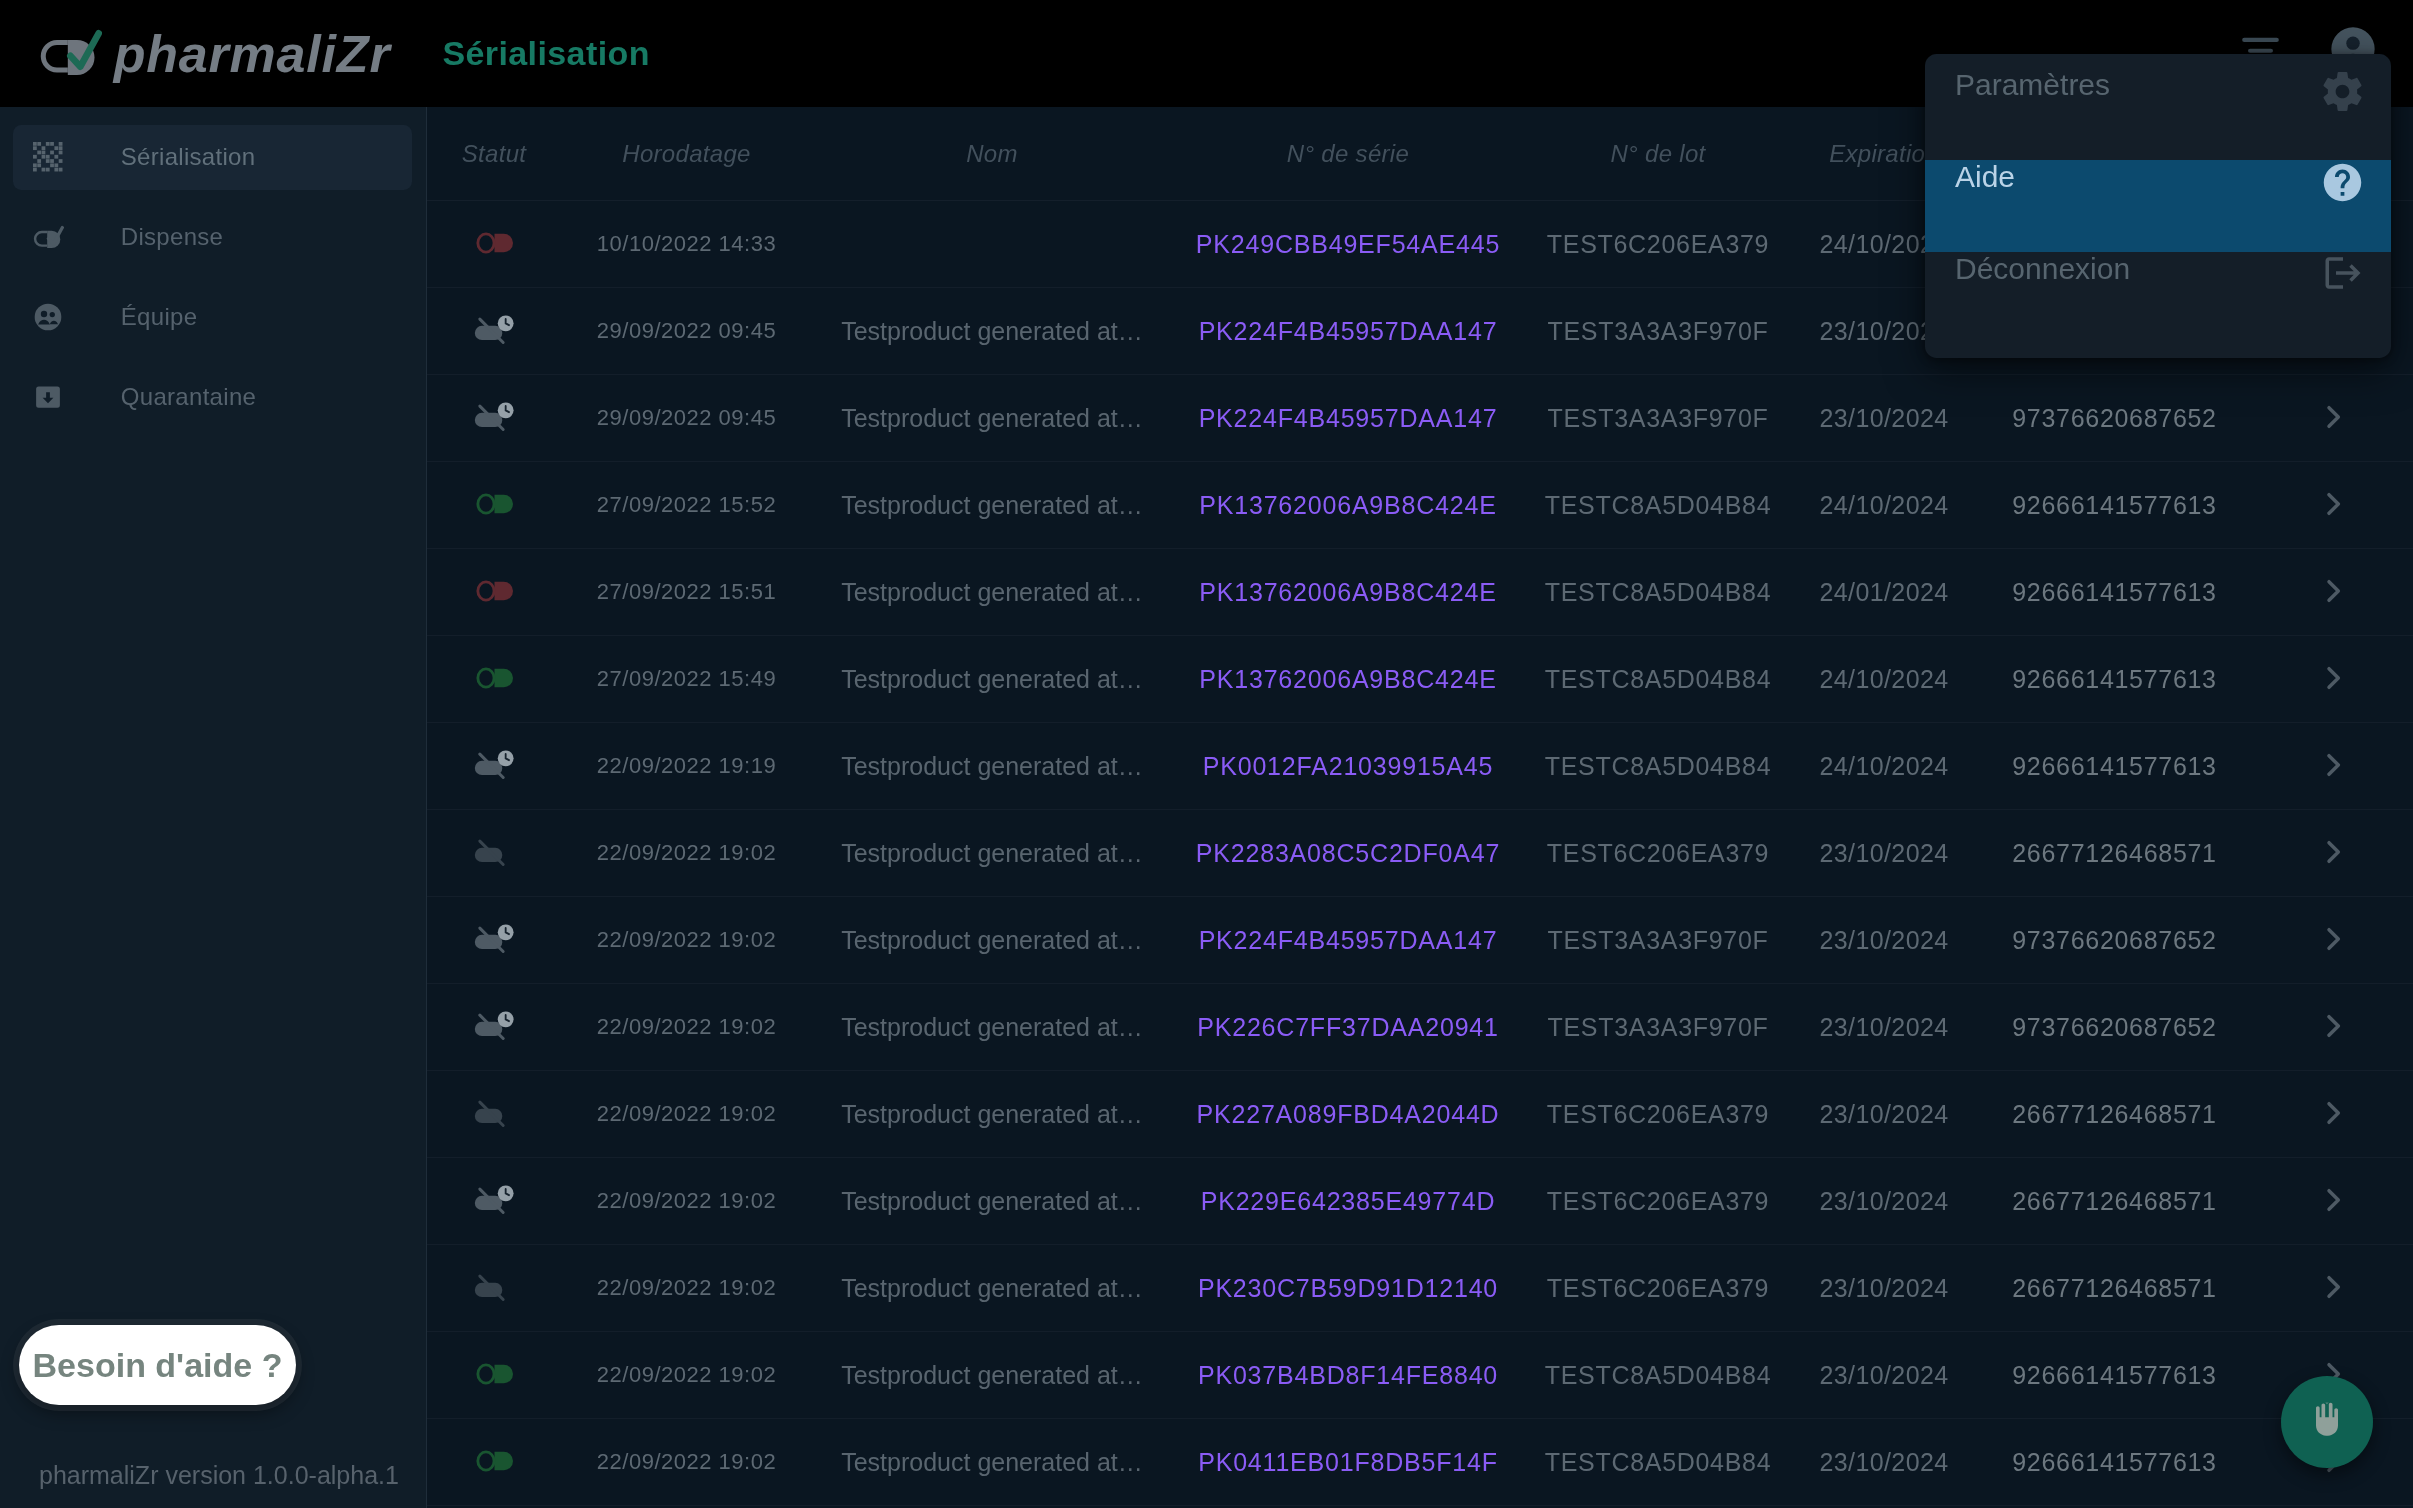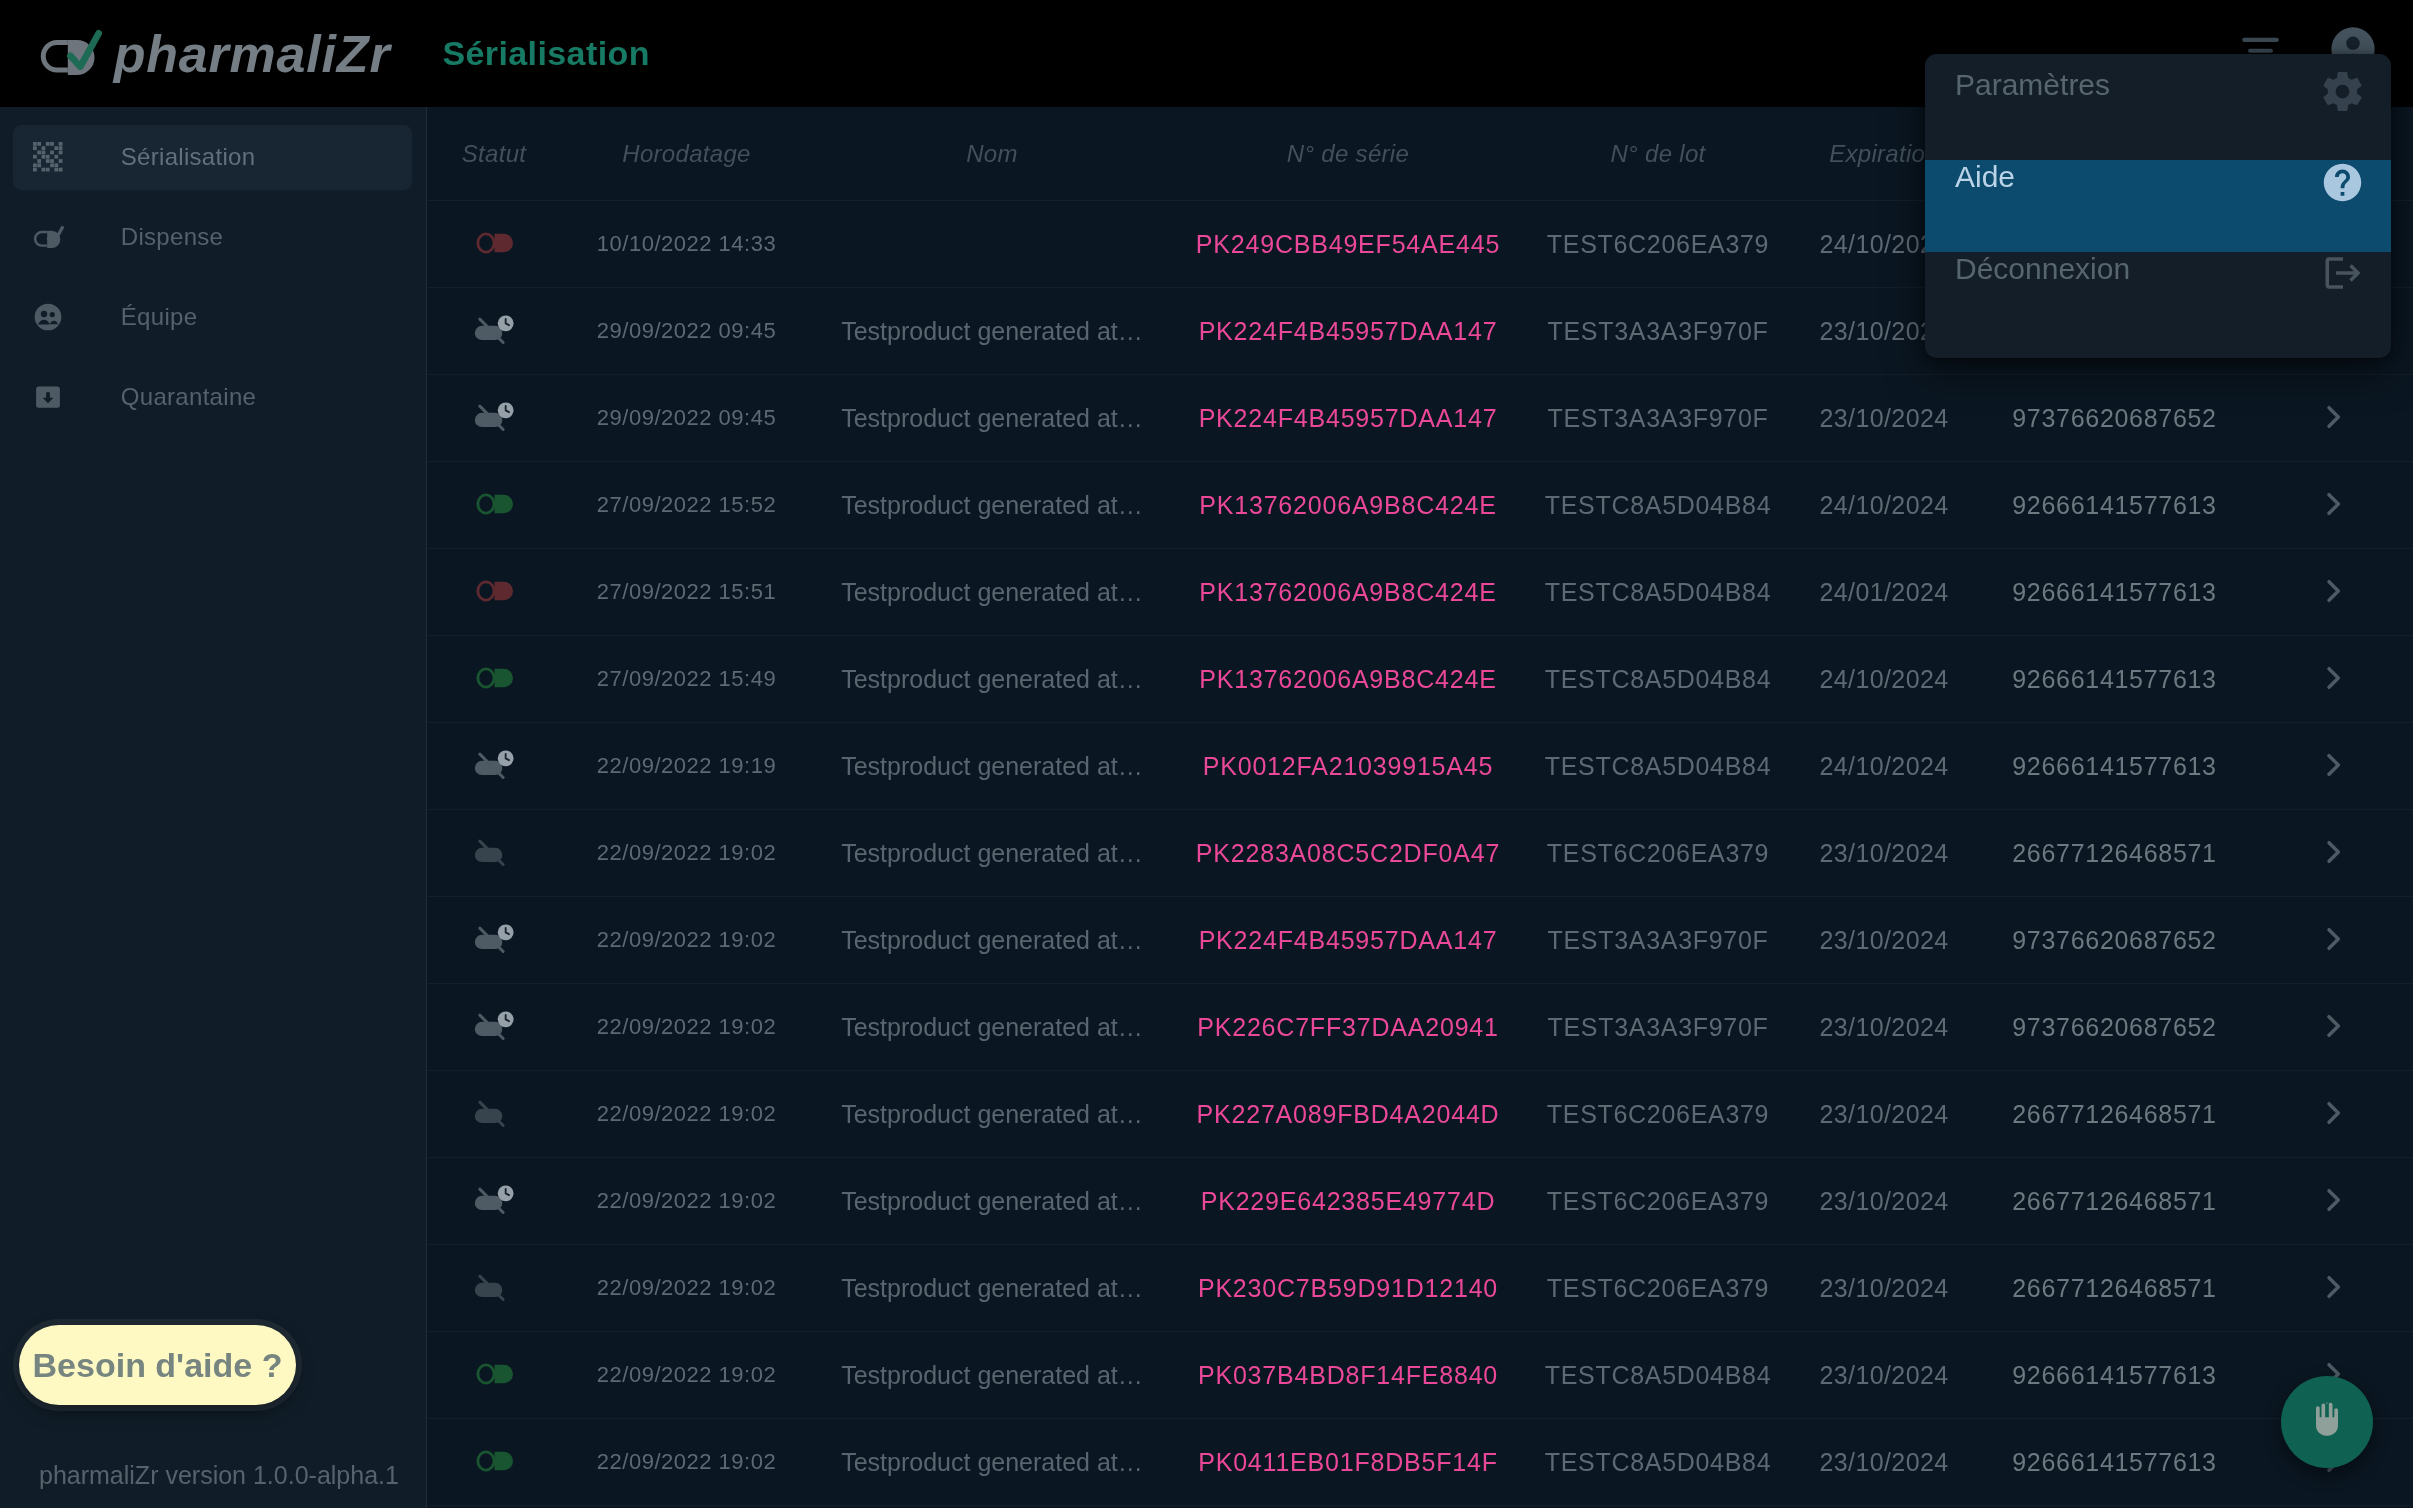--- a/index.html
+++ b/index.html
@@ -20,36 +20,36 @@
   .sidebar{position:absolute;left:0;top:107px;width:427px;height:1401px;background:#101d28;
     border-right:0.8px solid #1f2d3a;z-index:1;}
   .nav{padding-top:17.6px;}
   .nav-item{width:399px;height:65px;margin:0 13.4px 15px 13.4px;border-radius:8.4px;
     display:flex;align-items:center;padding-left:18.4px;cursor:pointer;}
   .nav-item.active{background:#182634;}
   .nav-icon{width:32px;display:flex;justify-content:center;}
   .nav-label{margin-left:57px;font-size:24px;font-weight:500;color:#55626d;letter-spacing:0.3px;}
   .nav-item.active .nav-label{color:#61707b;}
   .help-btn{position:absolute;left:19px;top:1218px;width:277px;height:80px;border-radius:40px;
-    background:#fef9c3;display:flex;align-items:center;justify-content:center;
+    background:#ffffff;display:flex;align-items:center;justify-content:center;
     font-size:34px;font-weight:700;color:#76857f;
     box-shadow:0 0 0 5.9px rgba(255,255,255,0.06),0 6.7px 18.4px rgba(0,0,0,0.45);cursor:pointer;}
   .version{position:absolute;left:39px;top:1354px;font-size:25px;color:#57626c;}
 
   
   .main{position:absolute;left:427px;top:107px;width:1986px;height:1401px;background:#0a1621;}
   .trow{display:grid;grid-template-columns:134px 251px 360px 352px 268px 184px 277px 159px;
     align-items:center;}
   .thead{height:94px;border-bottom:0.8px solid #141f2b;font-style:italic;}
   .thead .cell{font-size:24px;font-weight:500;color:#42505c;letter-spacing:0.3px;}
   .row{height:87px;border-bottom:0.8px solid #131e2a;cursor:pointer;}
   .cell{text-align:center;white-space:nowrap;overflow:hidden;}
   .c-time{font-size:22px;color:#5d6973;letter-spacing:0.5px;}
   .c-name{font-size:25px;color:#59656f;}
-  .c-serial{font-size:25px;color:#ec4899;letter-spacing:0.8px;}
+  .c-serial{font-size:25px;color:#8b5cf6;letter-spacing:0.8px;}
   .c-lot{font-size:25px;color:#5d6973;letter-spacing:0.7px;}
   .c-exp{font-size:25px;color:#5d6973;letter-spacing:0.4px;}
   .c-code{font-size:25px;color:#6d7880;letter-spacing:0.7px;}
   .c-status,.c-chev{display:flex;justify-content:center;align-items:center;}
 
   
   .menu-card{position:absolute;right:22px;top:54px;width:466px;background:#141e28;border-radius:11.7px;
     padding:14.2px 0;z-index:50;box-shadow:0 11.7px 39px rgba(0,0,0,0.55),0 1.7px 8.4px rgba(0,0,0,0.4);}
   .menu-item{height:92px;display:flex;align-items:flex-start;justify-content:space-between;
     padding:0 23.5px 0 30px;font-size:30px;color:#57656f;cursor:pointer;}

